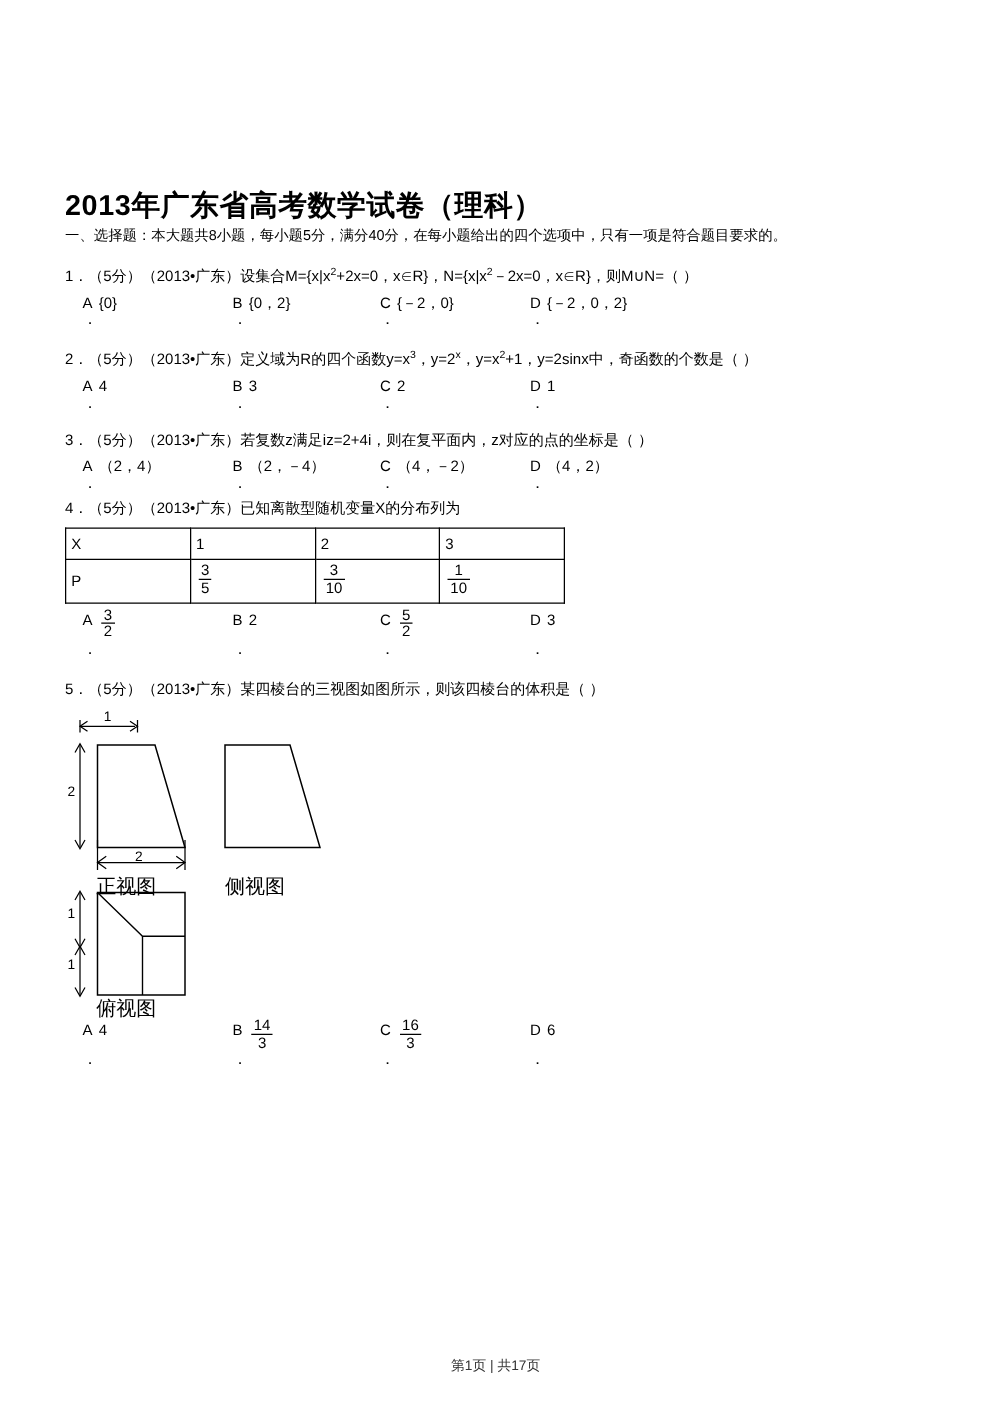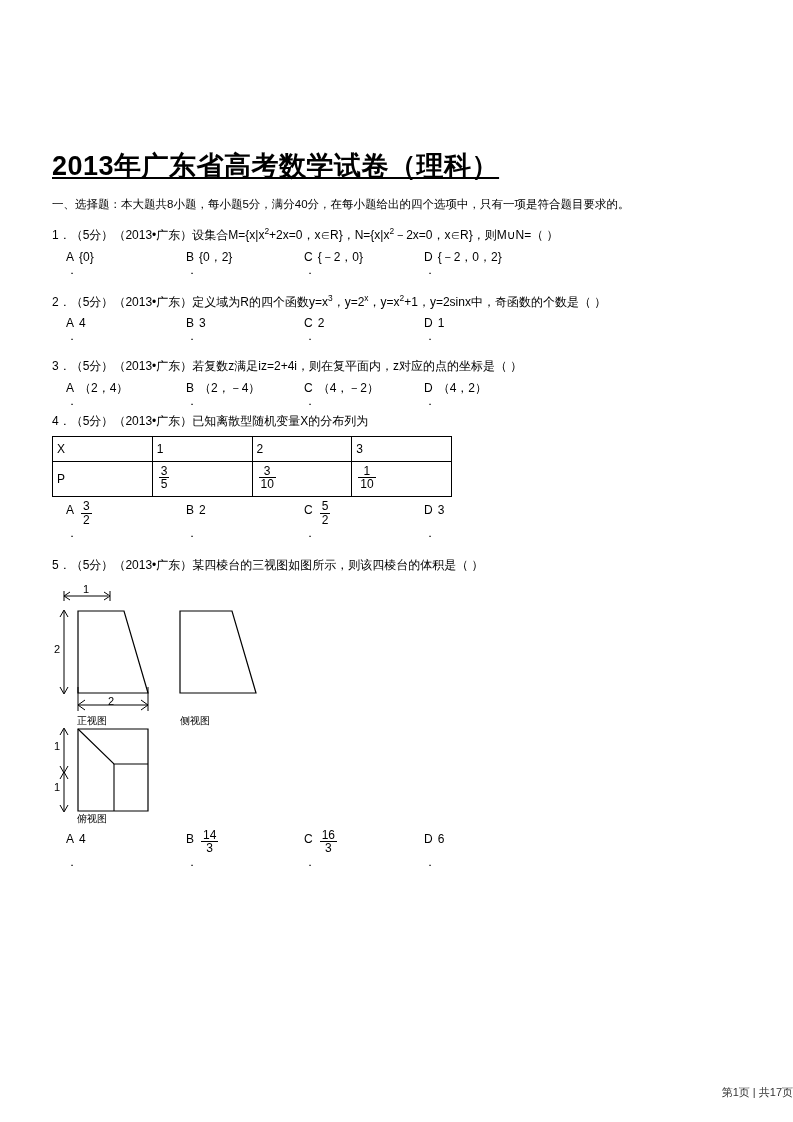--- a/index.html
+++ b/index.html
@@ -17,27 +17,26 @@
   }
   .page {
     position: absolute;
     left: 0; top: 0;
     width: 793px;
     height: 1122px;
     box-sizing: border-box;
     padding: 0 52px;
   }
   .doc-title {
-    font-size: 27px;
+    font-size: 23px;
     font-weight: bold;
     margin-top: 152px;
-    margin-bottom: 14px;
+    margin-bottom: 4px;
     letter-spacing: 0.5px;
     line-height: 1.1;
-    text-decoration: underline;
   }
   .section-head {
     font-size: 11.5px;
     font-weight: normal;
     line-height: 1.45;
     margin-bottom: 13px;
     text-align: justify;
   }
   .q {
     margin-bottom: 6px;
@@ -119,32 +118,32 @@
     height: 32px;
   }
 
   
   .fig-area {
     position: relative;
     margin-top: 8px;
     height: 245px;
   }
   .fig-label {
-    font-size: 10px;
+    font-size: 16px;
     position: absolute;
   }
   .small-num {
     font-size: 11px;
   }
   .footer {
     position: absolute;
     left: 0;
     bottom: 22px;
     width: 100%;
-    text-align: right;
+    text-align: center;
     font-size: 11px;
     color: #333;
   }
   .q-num-inline { white-space: nowrap; }
 </style>
 </head>
 <body>
 
 <div class="page">
 

